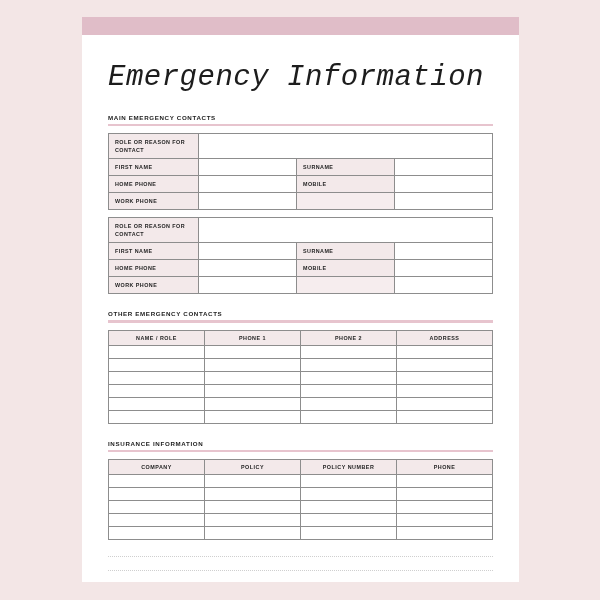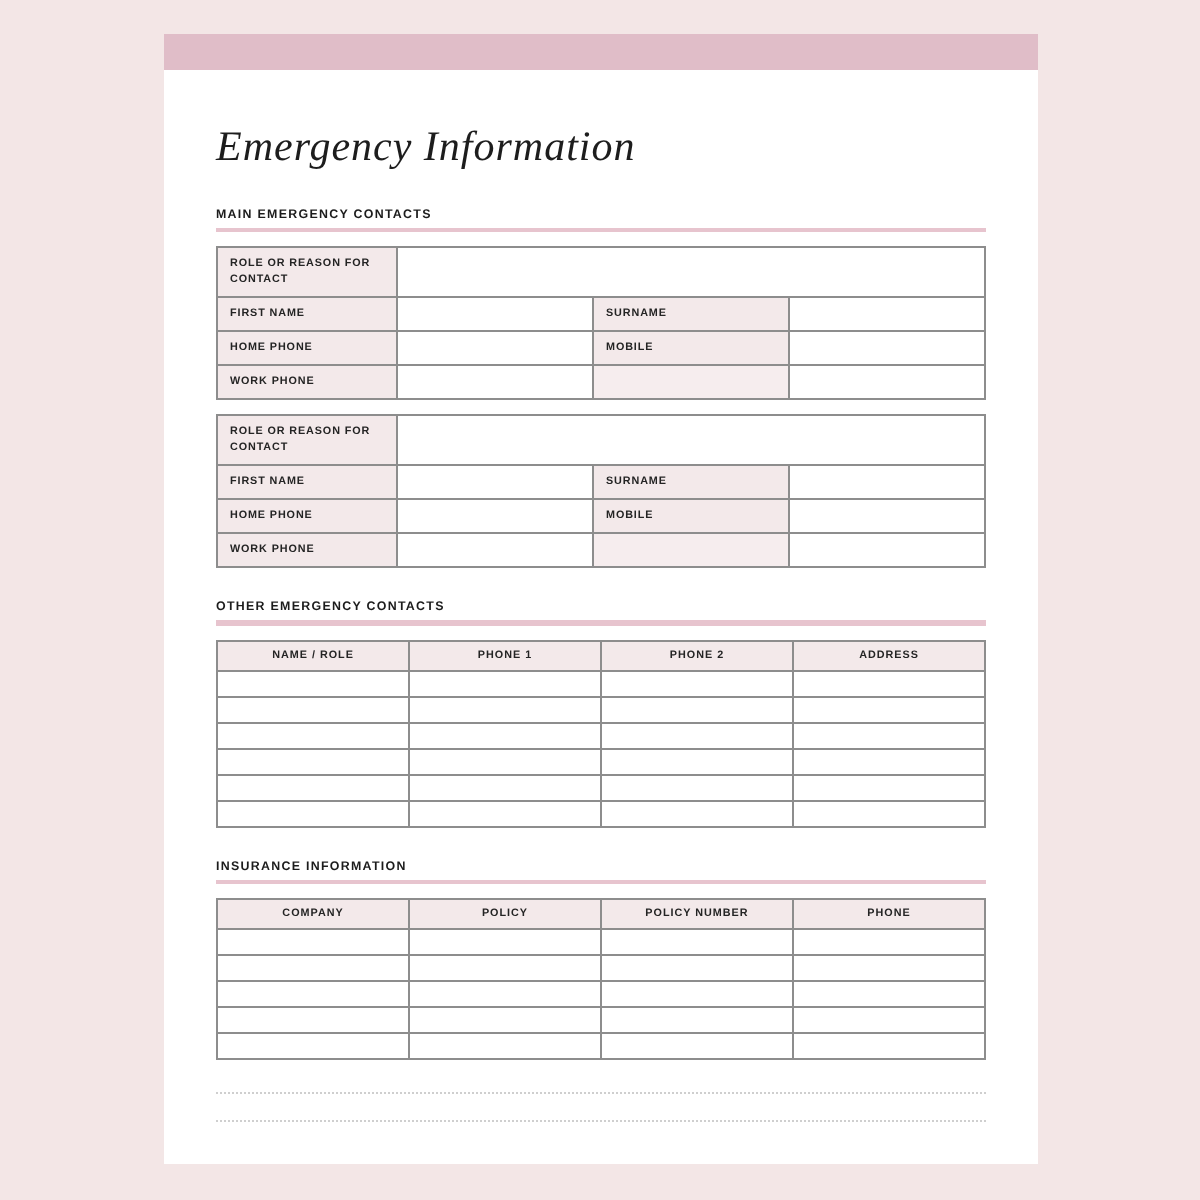--- a/index.html
+++ b/index.html
@@ -32,24 +32,24 @@
     padding: 0;
     position: relative;
   }
   .inner {
     position: absolute;
     left: 26px;
     top: 0;
     width: 385px;
   }
   .doc-title {
-    font-family: Liberation Serif, serif;
+    font-family: Liberation Mono, monospace;
     font-style: italic;
     font-weight: 400;
-    font-size: 21px;
+    font-size: 29px;
     letter-spacing: 0.5px;
     color: #1d1d1d;
     padding-top: 25px;
     padding-bottom: 2px;
     line-height: 1.25;
     white-space: nowrap;
   }
   .section-head {
     font-size: 6.2px;
     font-weight: bold;

